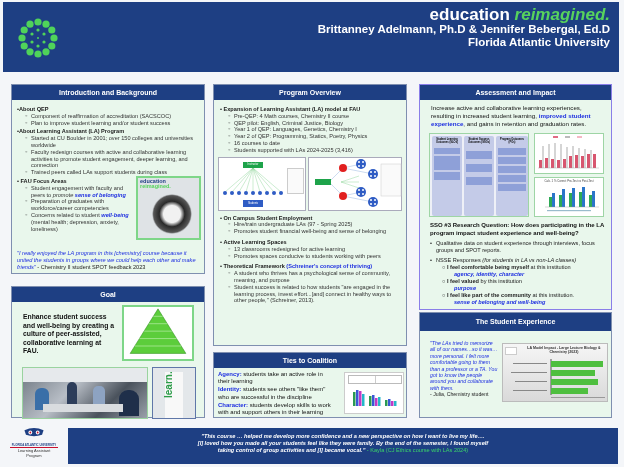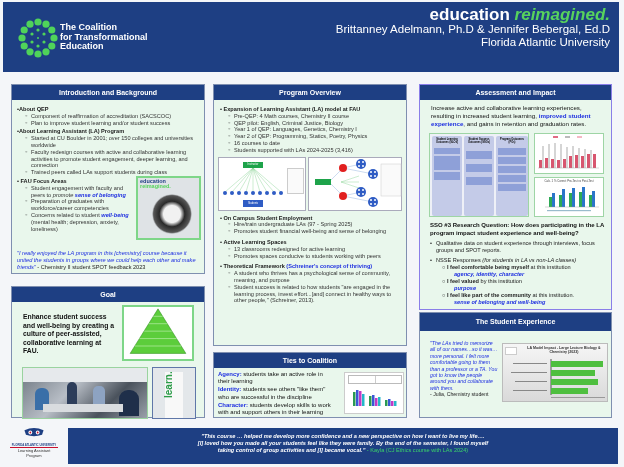--- a/index.html
+++ b/index.html
@@ -7,21 +7,21 @@
   .poster { position: relative; width: 624px; height: 467px; background: #f4f6f9; }
 
   
   .header { position: absolute; left: 3px; top: 2px; width: 616px; height: 70px; background: #1e3f83; }
   .logo { position: absolute; left: 15px; top: 16px; width: 40px; height: 40px; }
   .logo-text { position: absolute; left: 57px; top: 21px; color: #fff; font-size: 9px; font-weight: bold; line-height: 9.5px; }
   .hdr-right { position: absolute; right: 9px; top: 5px; text-align: right; color: #fff; }
   .hdr-edu { font-size: 17px; font-weight: bold; line-height: 16px; }
   .hdr-edu .re { color: #57d35d; font-style: italic; }
   .hdr-sub { font-size: 13px; font-weight: bold; font-style: italic; color: #e21b1b; line-height: 14px; }
-  .hdr-auth { font-size: 11.5px; font-weight: normal; line-height: 13px; }
+  .hdr-auth { font-size: 11.5px; font-weight: bold; line-height: 13px; }
 
   
   .panel { position: absolute; background: #e9f7ec; border: 1px solid #7f8fb0; }
   .ptitle { background: #1e3f83; color: #fff; font-size: 7px; font-weight: bold; text-align: center; height: 15px; line-height: 15px; }
   .body { padding: 3px 5px; font-size: 5.6px; line-height: 6.8px; color: #1a1a1a; }
   .b1 { font-weight: bold; margin-top: 2px; }
   ul.sub { list-style: none; padding-left: 8px; }
   ul.sub li { position: relative; padding-left: 6px; color: #333; }
   ul.sub li::before { content: "\25CB"; position: absolute; left: 0; font-size: 4px; top: 0; }
   .bl { color: #1d2ee0; font-weight: bold; font-style: italic; }
@@ -53,25 +53,20 @@
           <circle cx="12" cy="6.2" r="3.6"></circle>
         <circle cx="20" cy="12" r="1.6"></circle>
           <circle cx="26" cy="16" r="1.6"></circle>
           <circle cx="26" cy="24" r="1.6"></circle>
         <circle cx="20" cy="28" r="1.6"></circle>
           <circle cx="14" cy="24" r="1.6"></circle>
           <circle cx="14" cy="16" r="1.6"></circle>
         <circle cx="20" cy="20" r="1"></circle>
       </g>
     </svg>
-    <div class="logo-text">
-      <div>The Coalition</div>
-      <div>for Transformational</div>
-      <div>Education</div>
-    </div>
     <div class="hdr-right">
       <div class="hdr-edu"><span>education</span> <span class="re">reimagined.</span></div>
       <div class="hdr-auth">Brittanney Adelmann, Ph.D &amp; Jennifer Bebergal, Ed.D</div>
       <div class="hdr-auth">Florida Atlantic University</div>
     </div>
   </div>
 
   <div class="panel" style="left:11px; top:84px; width:194px; height:190px;">
     <div class="ptitle">Introduction and Background</div>
     <div class="body" style="padding-top:4px;">

